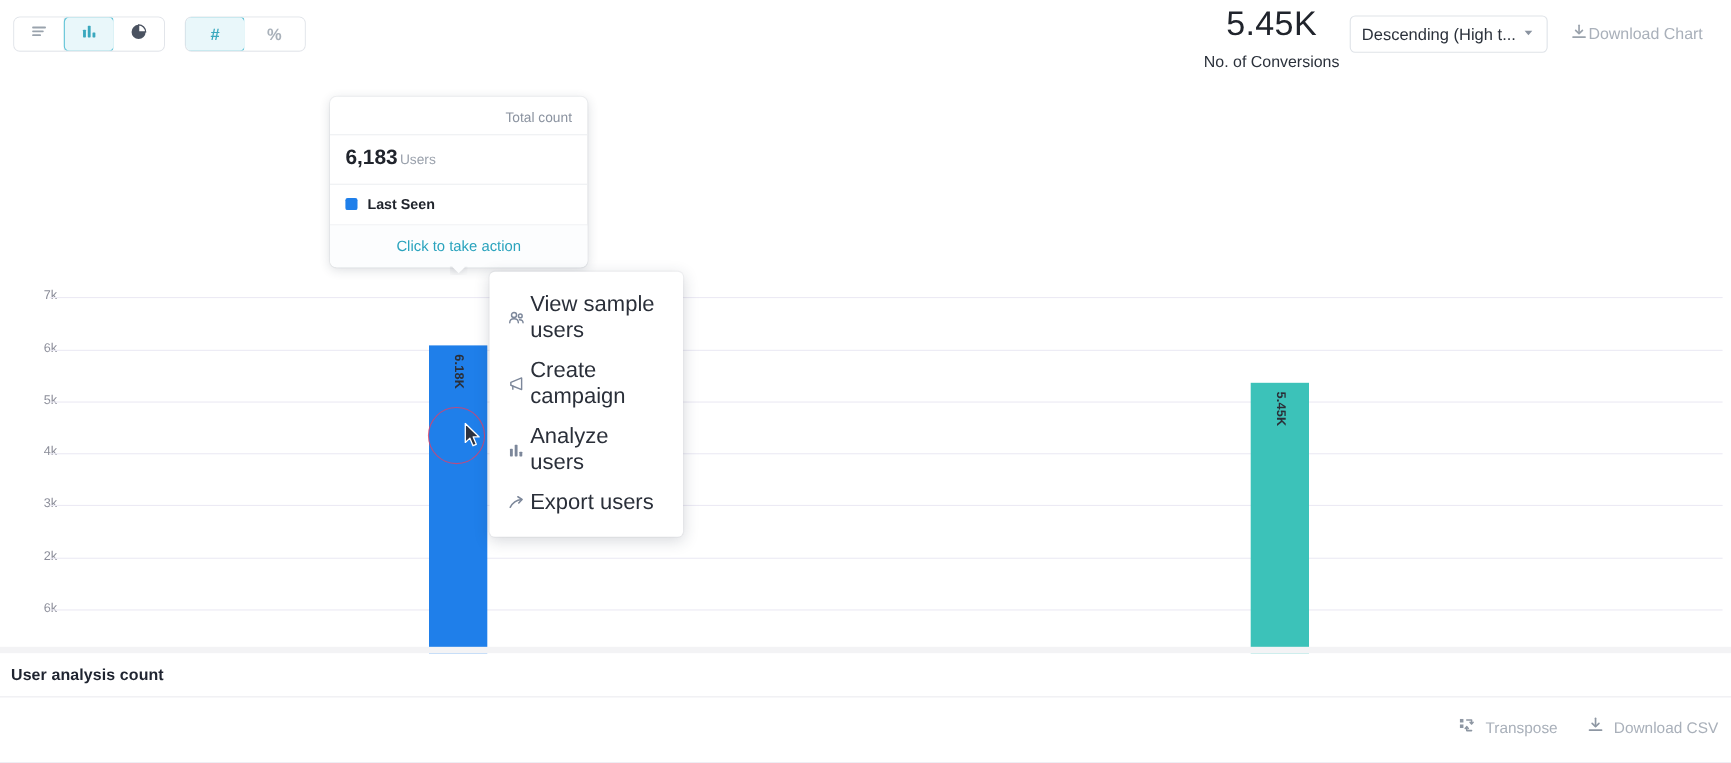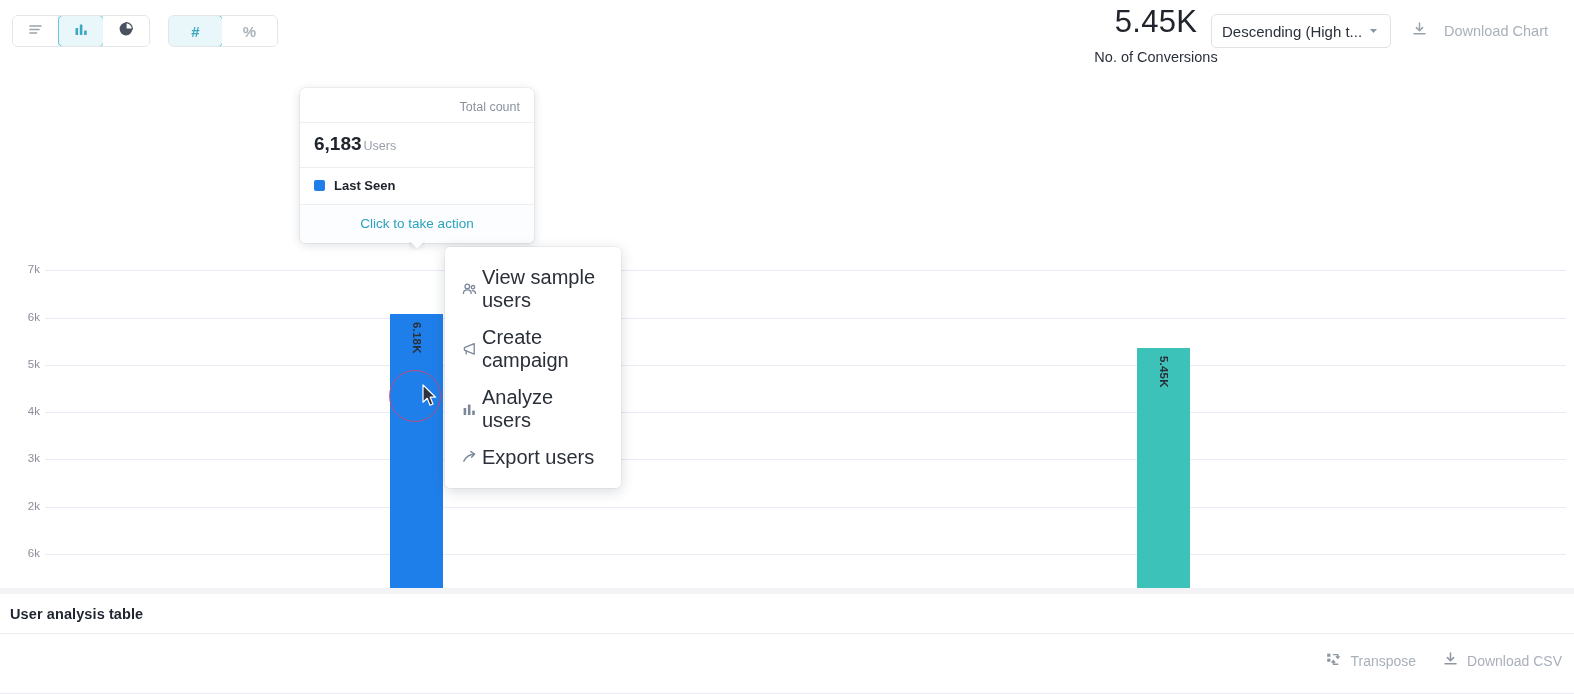--- a/index.html
+++ b/index.html
@@ -61,40 +61,40 @@
     margin-left: auto; display:flex; align-items:center; gap: 20px;
   }
   .select-box {
     width: 180px; height: 34px;
     border:1px solid #dfe3e8; border-radius:5px;
     display:flex; align-items:center; padding: 0 10px;
     font-size: 15px; color:#2b313b; background:#fff; cursor:pointer;
   }
   .select-caret { margin-left:auto; color:#8a93a0; }
   .dl-chart {
-    display:flex; align-items:center; gap:16px;
+    display:flex; align-items:center; gap:0;
     font-size: 14.5px; color:#a9b0ba; cursor:pointer; padding-right: 14px;
   }
   .dl-chart svg { color:#9aa2ac; }
 
   
   .chart-area {
     position: relative;
     height: 490px;
   }
   .plot {
     position:absolute; left: 45px; right: 8px; top: 10px; height: 530px;
   }
   .gridline {
     position:absolute; left:0; right:0; height:1px; background:#eceaf4;
   }
   .baseline {
     position:absolute; left:0; right:0; height:1px; background:#d8d6e6;
   }
-  .ylabels { position:absolute; left:4px; top:10px; width:40px; height:530px; }
+  .ylabels { position:absolute; left:16px; top:10px; width:40px; height:530px; }
   .ylab {
     position:absolute; right:4px; font-size:11.5px; color:#8b8d99;
     transform: translateY(-7px);
   }
 
   .bar {
     position:absolute; bottom:0;
     display:flex; justify-content:center;
   }
   .bar .val {
@@ -365,21 +365,21 @@
           <path d="M9.8 2.6 L13.6 5 L10.6 8.3"></path>
         </svg>
       </span>
       <span>Export users</span>
     </div>
   </div>
 
   <div class="divider-band" style="top:588px;"></div>
   <div class="bottom-card" style="top:594px; height:100px;">
     <div class="bottom-header">
-      <span class="card-title">User analysis table</span>
+      <span class="card-title">User analysis count</span>
     </div>
     <div class="bottom-actions">
       <div class="act">
         <span>
           <svg width="17" height="17" viewBox="0 0 17 17" fill="none" stroke="currentColor" stroke-width="1.4" stroke-linecap="round" stroke-linejoin="round">
             <rect x="2.2" y="2.6" width="3.2" height="3.2" fill="currentColor" stroke="none"></rect>
             <rect x="2.2" y="7.6" width="3.2" height="3.2" fill="currentColor" stroke="none"></rect>
             <path d="M8.4 3.6h4.4v3.2"></path>
             <path d="M14.2 5.6l-1.4 1.6-1.4-1.6"></path>
             <path d="M12.8 13.2H8.4v-3.2"></path>

